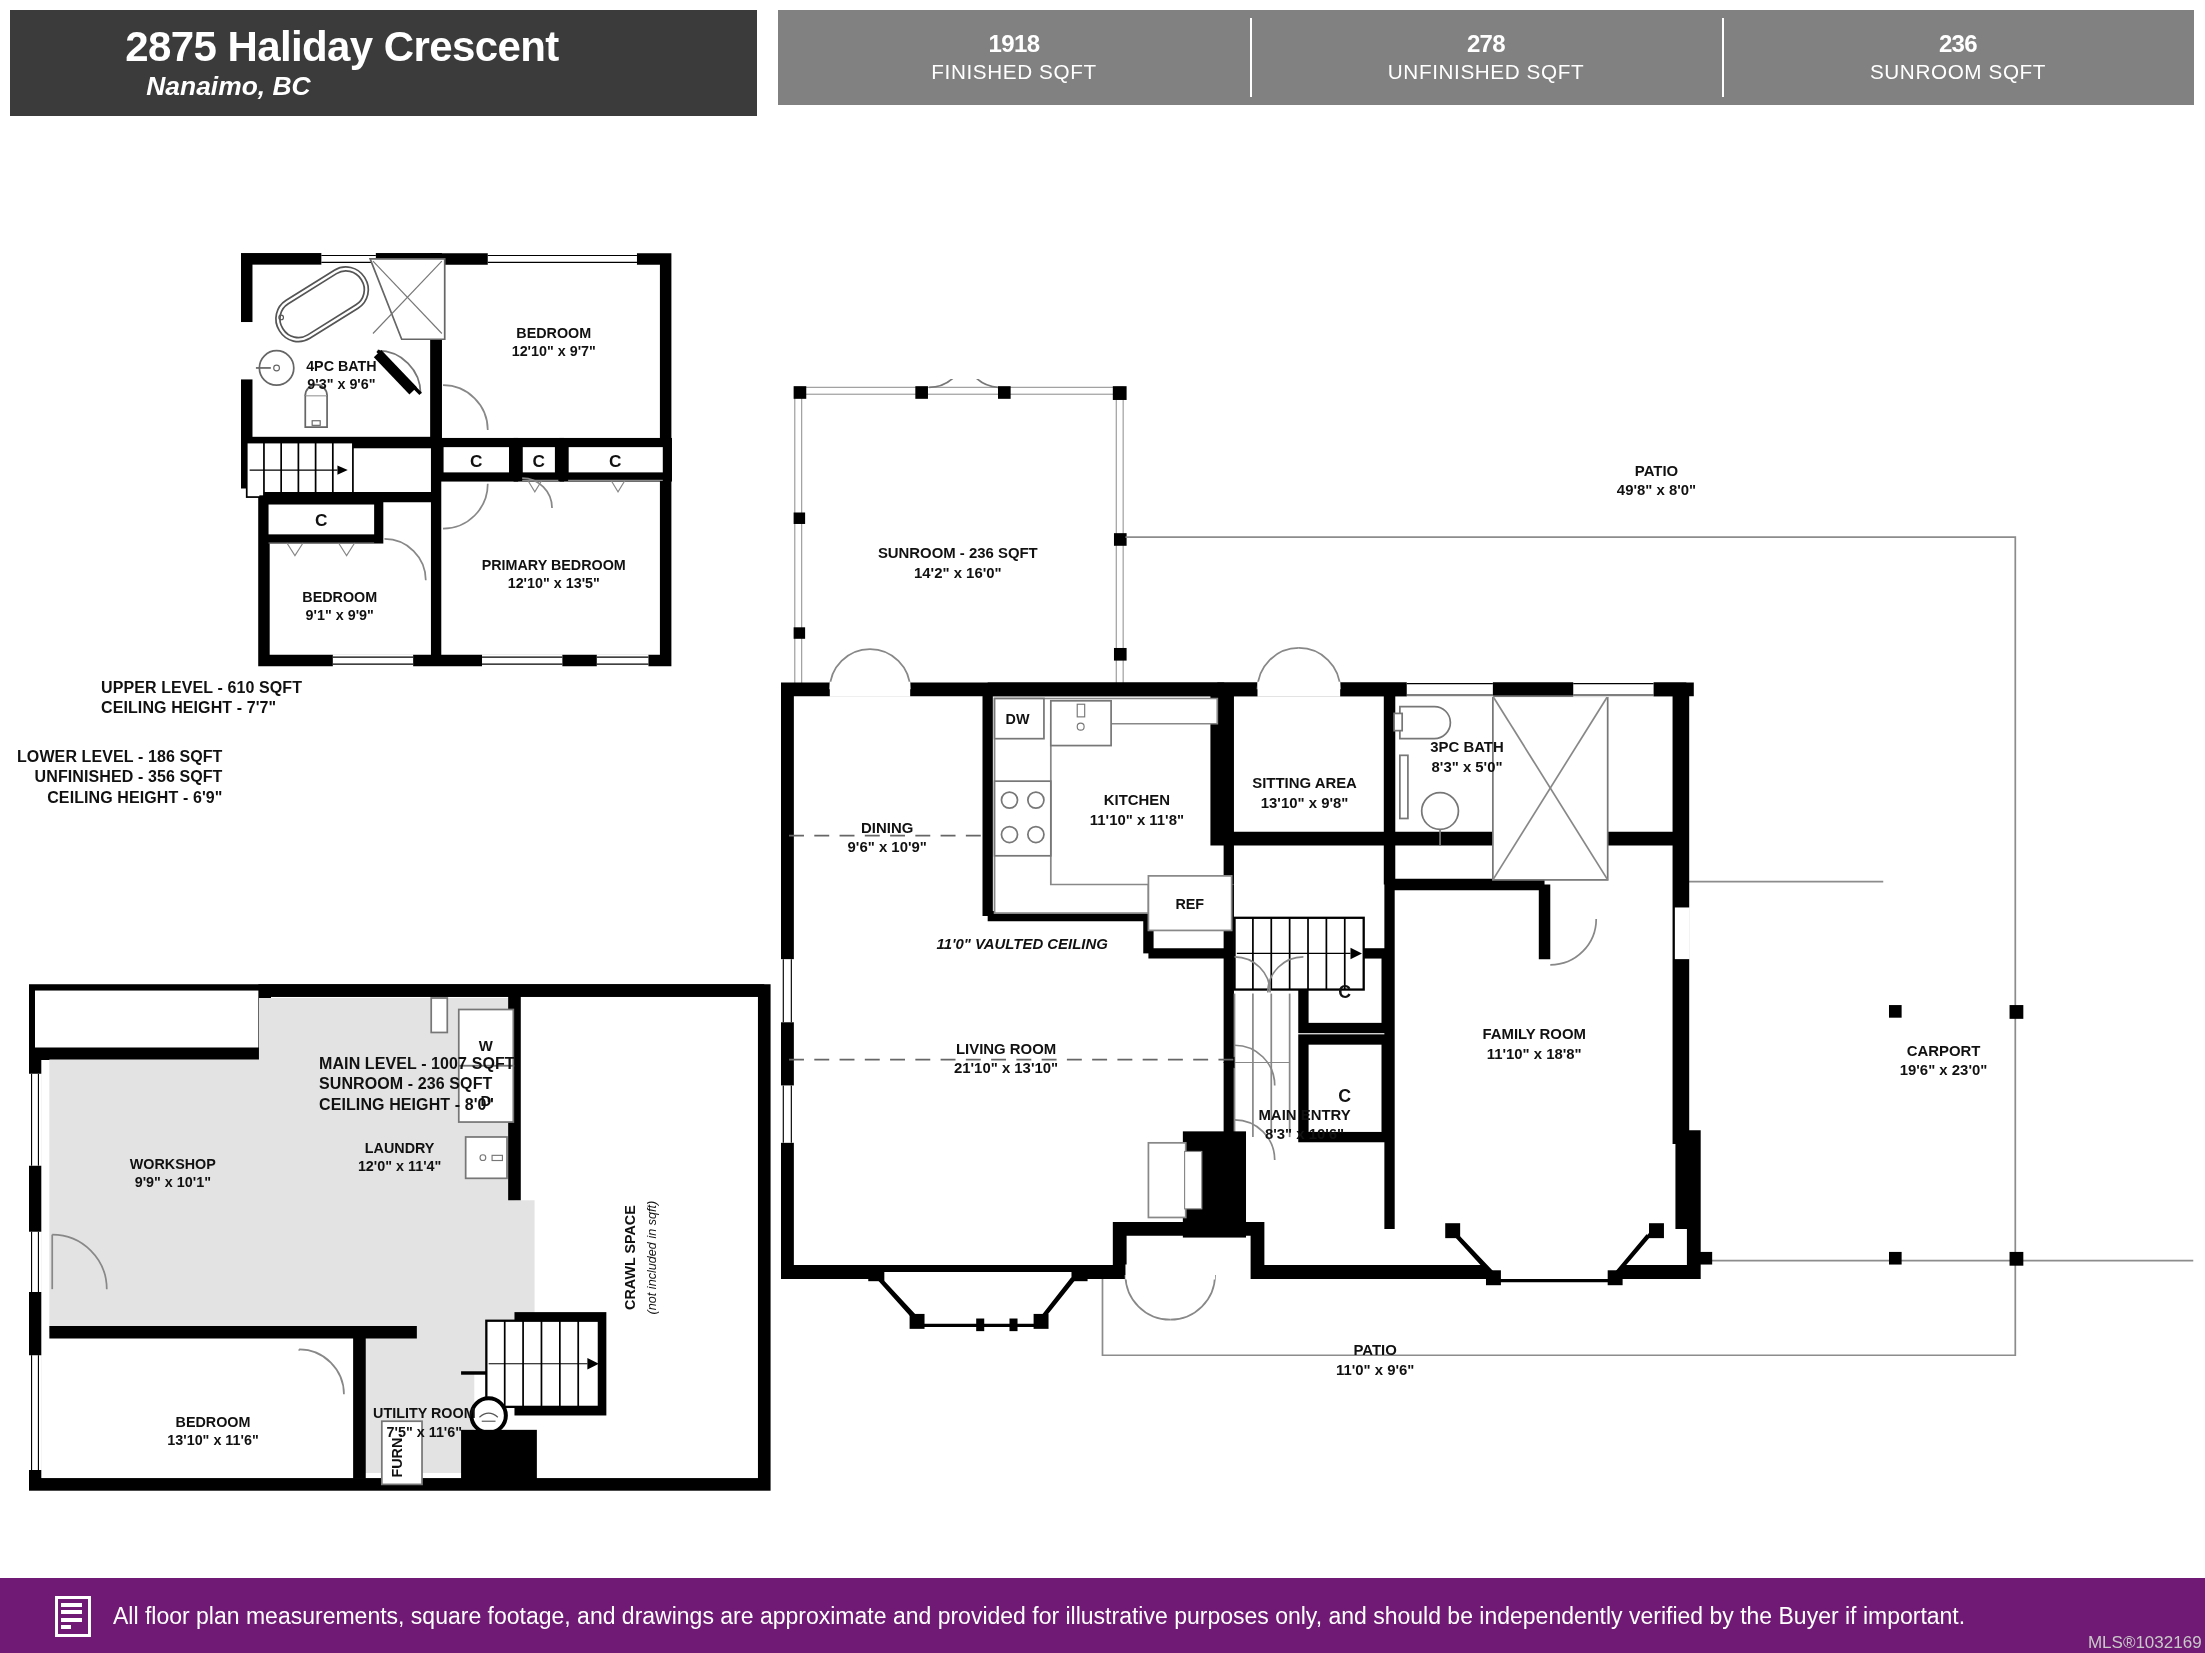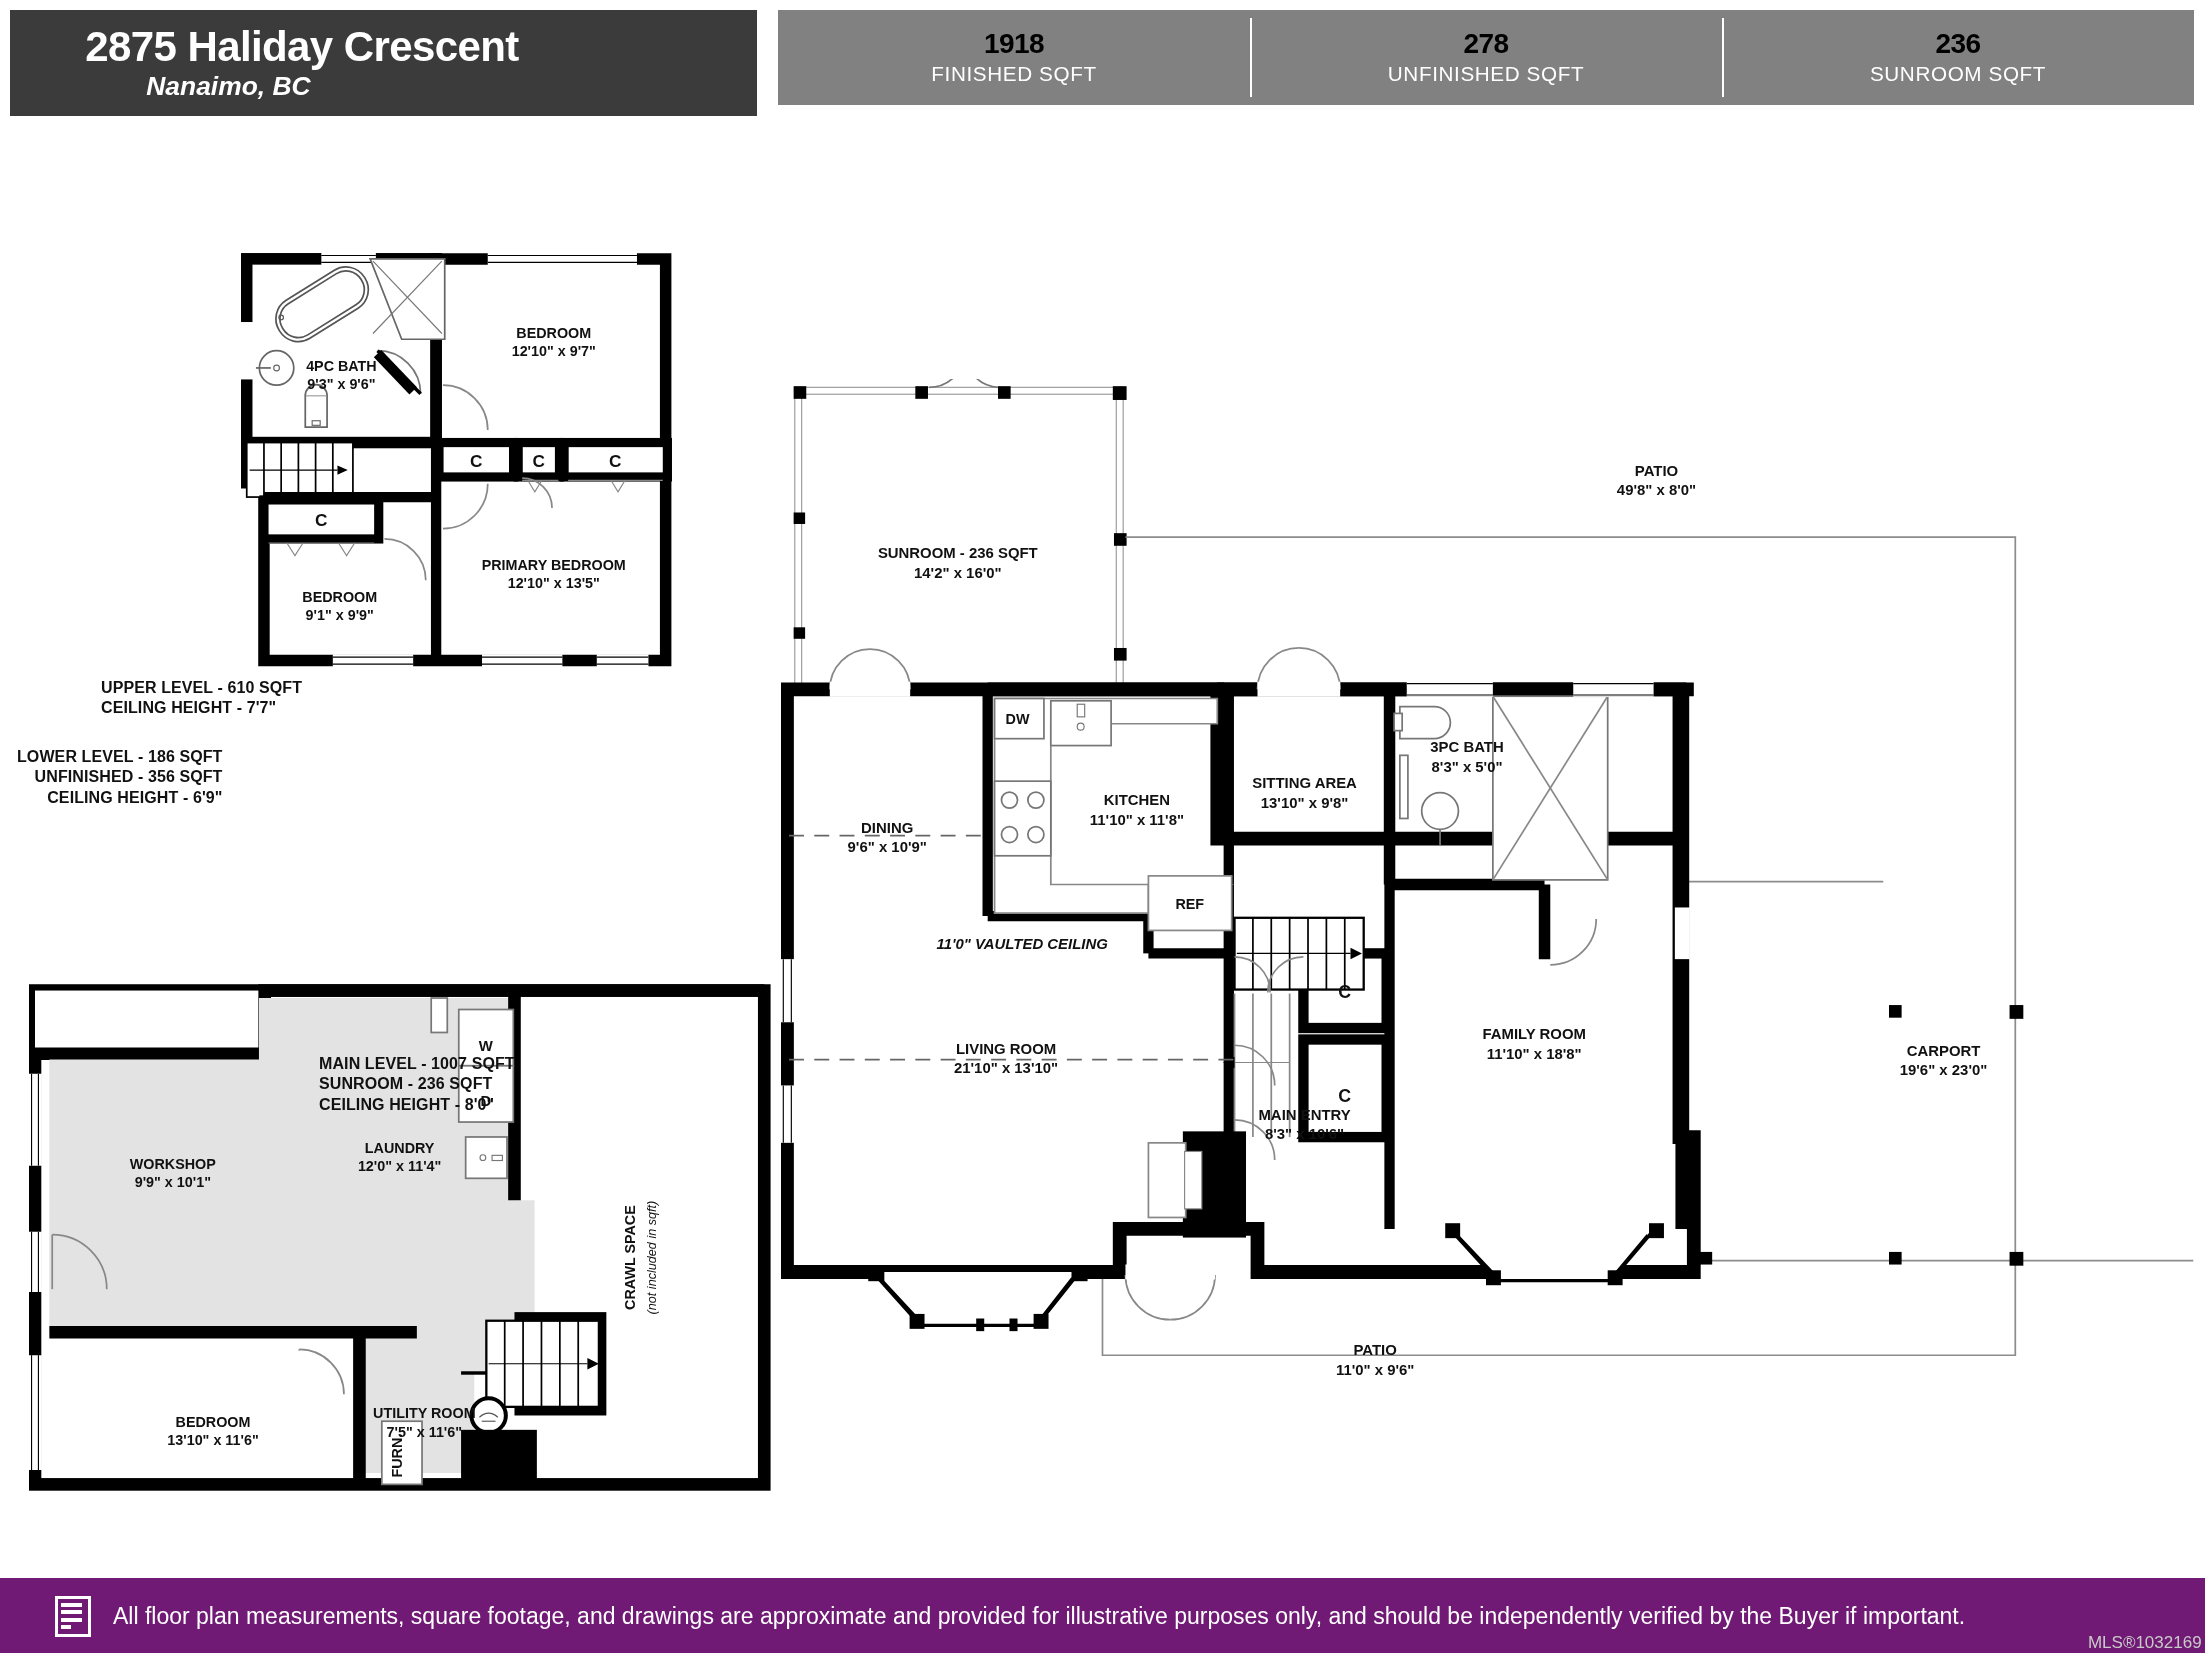--- a/index.html
+++ b/index.html
@@ -5,37 +5,37 @@
 <style>
   html,body{margin:0;padding:0;background:#ffffff;}
   body{width:2205px;height:1654px;position:relative;overflow:hidden;
        font-family:"Liberation Sans",sans-serif;color:#111;}
 
   
   #header{position:absolute;left:0;top:0;width:2205px;height:132px;}
   #title-banner{position:absolute;left:10.3px;top:10.3px;width:747px;height:106px;
        background:#3b3b3b;display:flex;flex-direction:column;
        justify-content:center;padding-left:75px;box-sizing:border-box;}
-  #addr-line1{color:#fff;font-size:42px;font-weight:bold;letter-spacing:-0.6px;line-height:1.02;}
+  #addr-line1{color:#fff;font-size:42px;font-weight:bold;letter-spacing:-0.6px;line-height:1.02;margin-left:40px;}
   #addr-line2{color:#fff;font-size:26.4px;font-style:italic;font-weight:bold;
        line-height:1.05;margin-top:3.4px;margin-left:61px;}
 
   #realtor-logo{position:absolute;left:5.7px;top:80px;width:190px;height:98px;z-index:5;}
   #realtor-mark{position:absolute;left:32px;top:0;width:95px;height:75px;}
   #realtor-word{position:absolute;left:0;top:74px;font-size:31px;color:#9a9a9a;
        font-family:"Liberation Sans",sans-serif;letter-spacing:0.6px;font-weight:400;}
   #realtor-reg{font-size:13.8px;vertical-align:super;}
 
   #stats{position:absolute;left:778px;top:10.3px;width:1416px;height:95px;
        background:#818181;display:flex;}
   .stat{flex:1;display:flex;flex-direction:column;align-items:center;justify-content:center;
        position:relative;}
   .stat + .stat::before{content:"";position:absolute;left:0;top:8px;bottom:8px;
        width:1.7px;background:#ffffff;}
-  .stat-num{color:#000000;font-size:28px;font-weight:bold;line-height:1;letter-spacing:-0.6px;}
+  .stat-num{color:#ffffff;font-size:24px;font-weight:bold;line-height:1;letter-spacing:-0.6px;}
   .stat-lbl{color:#fff;font-size:20.7px;font-weight:400;letter-spacing:0.6px;margin-top:4.6px;}
 
   
   #footer{position:absolute;left:0;top:1578px;width:2205px;height:76px;background:#701a75;
        display:flex;align-items:center;}
   #footer-icon{margin-left:55px;width:36px;height:41px;border:3.4px solid #fff;
        box-sizing:border-box;display:flex;flex-direction:column;justify-content:center;
        align-items:flex-start;padding:2.9px;}
   #footer-icon i{display:block;background:#fff;height:4px;margin:1.7px 0;width:20.7px;}
   #footer-icon i:last-child{width:10.3px;}

